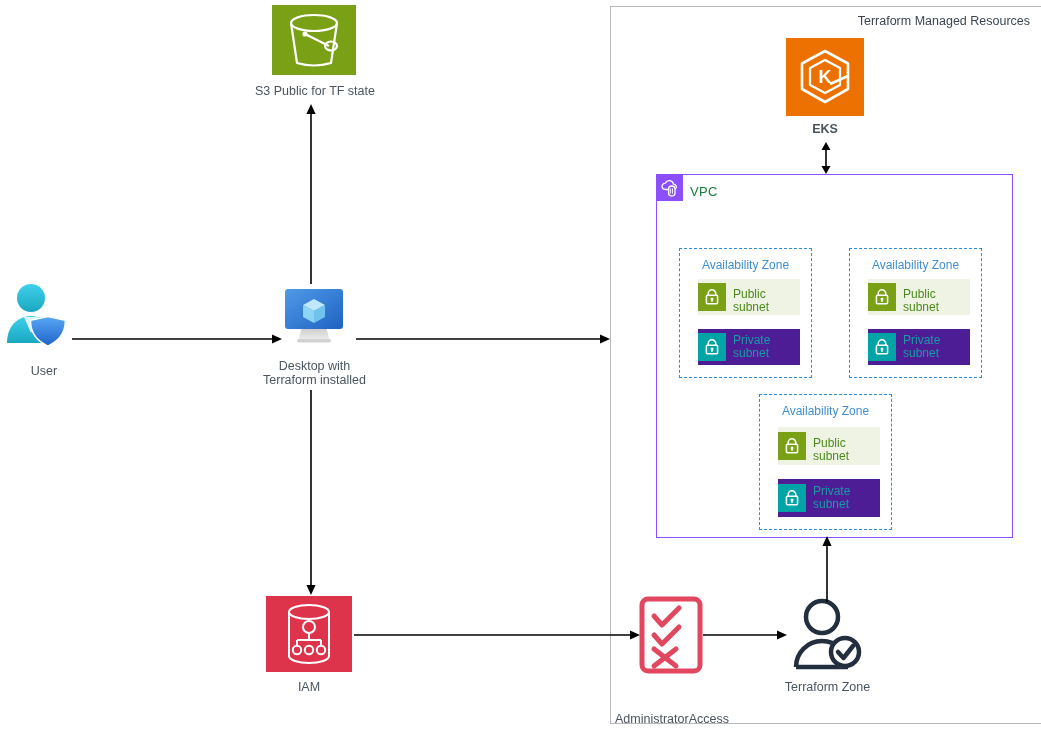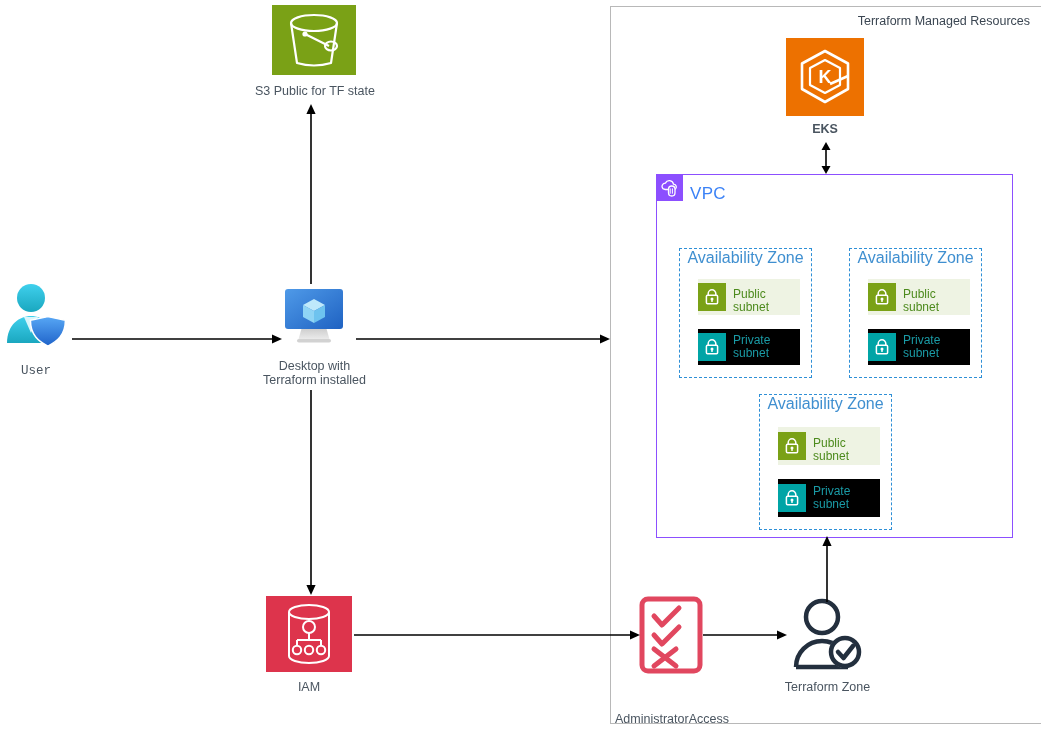--- a/index.html
+++ b/index.html
@@ -7,30 +7,30 @@
        font-family:"Liberation Sans","DejaVu Sans",sans-serif;}
   .abs{position:absolute;}
   .lbl{position:absolute;text-align:center;color:#4a5560;font-size:12.5px;line-height:14px;white-space:pre;}
   .managed-box{position:absolute;left:610px;top:6px;width:438px;height:718px;
                border:1px solid #b8b8b8;background:#ffffff;box-sizing:border-box;}
   .managed-title{position:absolute;left:610px;top:14px;width:420px;text-align:right;
                  font-size:12.5px;color:#3b4652;}
   .vpc-box{position:absolute;left:656px;top:174px;width:357px;height:364px;
            border:1.6px solid #8c4fff;box-sizing:border-box;background:#fff;}
   .vpc-head{position:absolute;left:657px;top:175px;width:26px;height:26px;background:#8c4fff;}
-  .vpc-text{position:absolute;left:690px;top:184px;font-size:17px;color:#3b82f6;letter-spacing:.3px;}
+  .vpc-text{position:absolute;left:690px;top:184px;font-size:13px;color:#15803d;letter-spacing:.3px;}
   .az{position:absolute;border:1.5px dashed #2e8fd6;box-sizing:border-box;background:transparent;}
-  .az-title{position:absolute;width:100%;text-align:center;top:0;font-size:16px;color:#3f8fd0;}
+  .az-title{position:absolute;width:100%;text-align:center;top:9px;font-size:12px;color:#3f8fd0;}
   .subnet{position:absolute;display:flex;align-items:center;}
   .subnet .sbox{width:28px;height:28px;flex:0 0 28px;display:flex;align-items:center;justify-content:center;}
   .subnet .stext{font-size:12px;line-height:13.5px;padding-left:7px;white-space:pre;}
   .pub{background:#eef3e3;}
   .pub .sbox{background:#7aa116;}
   .pub .stext{color:#4c8a1c;margin-top:8px;}
-  .priv{background:#000000;}
+  .priv{background:#4c1d95;}
   .priv .sbox{background:#00a4a6;}
   .priv .stext{color:#1a9ba6;}
   .lockwrap{width:18px;height:18px;}
   .icon-sq{position:absolute;}
   svg{display:block;}
 </style>
 </head>
 <body>
 
 <div class="managed-box"></div>
@@ -171,21 +171,21 @@
         <stop offset="0" stop-color="#57a7f5"></stop>
           <stop offset="1" stop-color="#1f63c9"></stop>
       </linearGradient>
     </defs>
     <circle cx="27" cy="17" r="14" fill="url(#ug)"></circle>
     <path d="M3 62 C3 44 15 35 27 35 C39 35 51 44 51 62 Z" fill="url(#ug)"></path>
     <path d="M20 36 L27 52 L34 36 Z" fill="#d9f5fb"></path>
     <path d="M44 36 L63 40 C63 56 54 63 44 68 C34 63 25 56 25 40 Z" fill="url(#sg)" stroke="#ffffff" stroke-width="1.6" transform="translate(-3,-3) scale(0.92) translate(7,6)"></path>
   </svg>
 </div>
-<div class="lbl" style="left:0px;top:364px;width:72px;font-family:Liberation Mono, monospace;">User</div>
+<div class="lbl" style="left:8px;top:364px;width:72px;">User</div>
 
 <div class="icon-sq" style="left:278px;top:283px;">
   <svg width="72" height="66" viewBox="0 0 72 66">
     <defs>
       <linearGradient id="mg" x1="0" y1="0" x2="1" y2="1">
         <stop offset="0" stop-color="#4f9ae8"></stop>
           <stop offset="1" stop-color="#1f62c2"></stop>
       </linearGradient>
       <linearGradient id="stg" x1="0" y1="0" x2="0" y2="1">
         <stop offset="0" stop-color="#c9c9c9"></stop>

